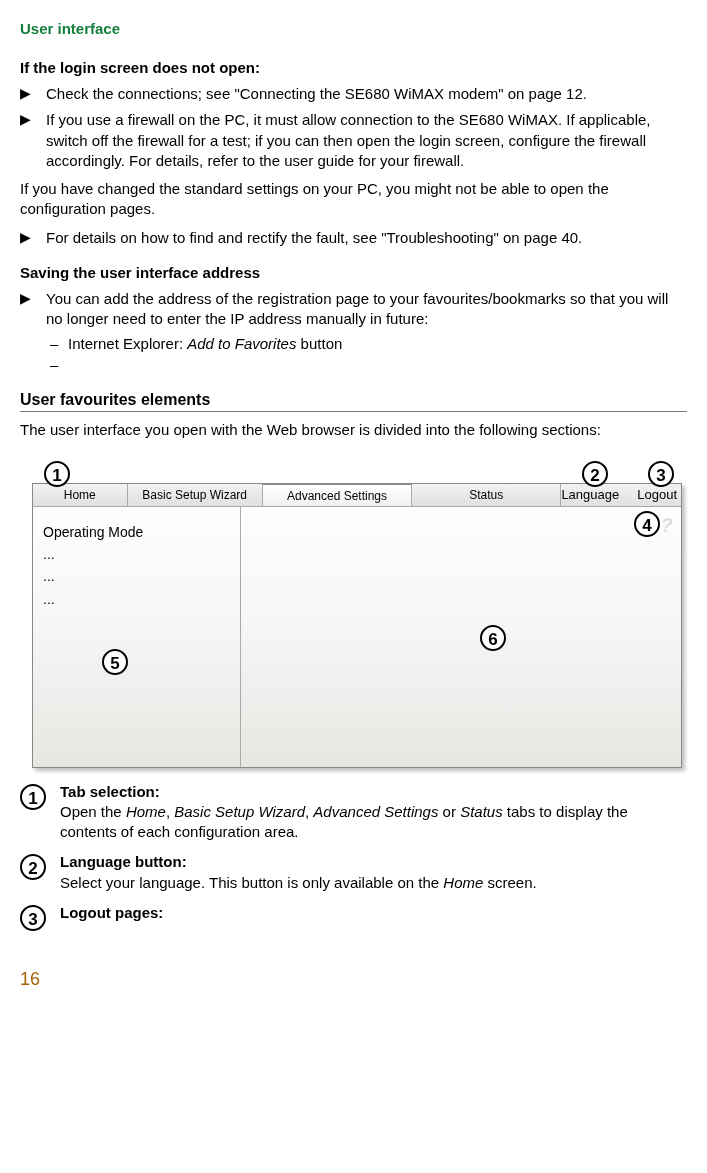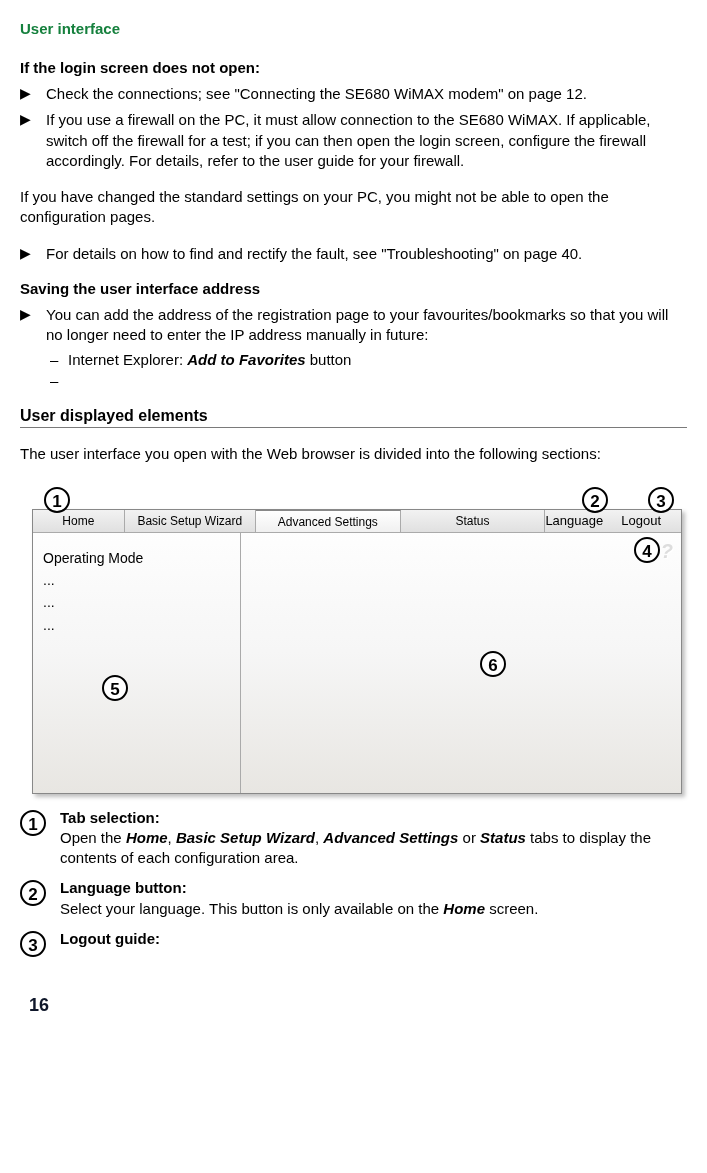--- a/index.html
+++ b/index.html
@@ -29,21 +29,21 @@
     flex: 0 0 26px;
     font-size: 14px;
     padding-top:1px;
   }
   .bullet-text {
     flex: 1;
     line-height: 1.35;
   }
   .para {
     line-height: 1.35;
-    margin: 16px 0;
+    margin: 8px 0;
   }
   .dash-list {
     margin-left: 30px;
   }
   .dash-item {
     display: flex;
     margin-bottom: 4px;
   }
   .dash-marker {
     flex: 0 0 18px;
@@ -89,21 +89,21 @@
   }
   .tab.home { width: 95px; }
   .tab.wizard { width: 136px; }
   .tab.advanced { width: 150px; background: linear-gradient(#fff,#f0f0f0); border-top:1px solid #888; }
   .tab.status { width: 150px; }
   .tab-right {
     flex:1;
     display:flex;
     justify-content:flex-end;
     align-items:center;
-    padding-right:20px;
+    padding-right:4px;
     gap:18px;
     font-size:13px;
   }
   .side-pane {
     position:absolute;
     left:0;
     top:23px;
     bottom:0;
     width:208px;
     border-right:1px solid #aaa;
@@ -156,27 +156,26 @@
     line-height:25px;
     box-sizing:border-box;
     margin-top:2px;
   }
   .legend-text {
     flex:1;
     line-height:1.35;
   }
   .legend-title { font-weight:bold; }
   .pagenum {
-    font-weight:bold;
-    color:#0f172a;
+    font-weight:normal;
+    color:#a16207;
     font-size:18px;
     margin-top:26px;
-    margin-left:9px;
-  }
-  b.em { font-weight:bold; font-style:italic; }
+  }
+  b.em { font-weight:normal; font-style:italic; }
 </style>
 </head>
 <body>
 
 <div class="header-label">User interface</div>
 
 <div class="section-title">If the login screen does not open:</div>
 
 <div class="bullet-item">
   <div class="bullet-marker">▶</div>
@@ -207,21 +206,21 @@
     <div class="dash-marker">–</div>
     <div>
       <span>Internet Explorer: </span><b class="em">Add to Favorites</b><span> button</span>
     </div>
   </div>
   <div class="dash-item">
     <div class="dash-marker">–</div>
   </div>
 </div>
 
-<div class="h2">User displayed elements</div>
+<div class="h2">User favourites elements</div>
 
 <div class="para">The user interface you open with the Web browser is divided into the following sections:</div>
 
 <div class="diagram-wrap">
   <div class="diagram-body">
     <div class="tab-row">
       <div class="tab home">Home</div>
       <div class="tab wizard">Basic Setup Wizard</div>
       <div class="tab advanced">Advanced Settings</div>
       <div class="tab status">Status</div>
@@ -265,18 +264,18 @@
     <span class="legend-title">Language button:</span><br>
     <span>Select your language. This button is only available on the </span><b class="em">Home</b><span> screen.</span>
   </div>
 </div>
 
 <div class="legend-item">
   <div class="legend-circ-col">
       <div class="legend-circ">3</div>
     </div>
   <div class="legend-text">
-    <span class="legend-title">Logout guide:</span><br>
+    <span class="legend-title">Logout pages:</span><br>
     <br>
   </div>
 </div>
 
 <div class="pagenum">16</div>
 
 </body></html>

